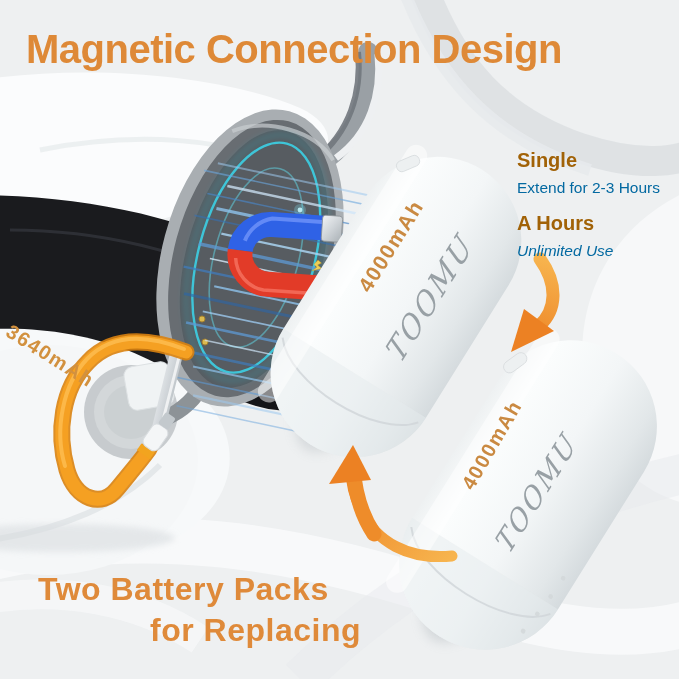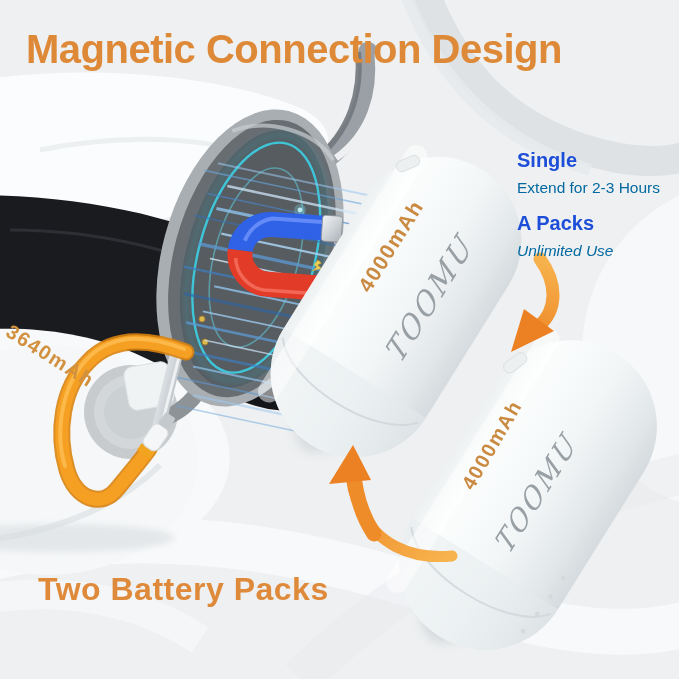--- a/index.html
+++ b/index.html
@@ -4,21 +4,21 @@
 <style>
   html,body{margin:0;padding:0;background:#dfe1e4;}
   .canvas{
     position:relative;width:679px;height:679px;overflow:hidden;
     background:#eef0f1;font-family:"Liberation Sans",sans-serif;
   }
   .canvas svg.scene{position:absolute;left:0;top:0;z-index:1;}
   .txt{position:absolute;z-index:3;white-space:nowrap;}
   .title{left:26px;top:27px;font-size:40px;font-weight:bold;color:#de8937;letter-spacing:-0.5px;}
   .subtitle{left:30px;top:82px;font-size:21px;color:#3f4042;}
-  .opt-label{left:517px;font-size:20px;font-weight:bold;color:#1d4ed8;}
+  .opt-label{left:517px;font-size:20px;font-weight:bold;color:#a16207;}
   .opt-desc{left:517px;font-size:15.5px;color:#0369a1;}
   .opt1-label{top:149px;} .opt1-desc{top:179px;}
   .opt2-label{top:212px;} .opt2-desc{top:242px;font-style:italic;}
   .cap-headset{
     left:14px;top:320px;font-size:20px;font-weight:bold;color:#d2913f;
     letter-spacing:1.5px;transform:rotate(32deg);transform-origin:left top;
   }
   .bat-cap{
     font-size:21px;font-weight:bold;color:#ca8a42;letter-spacing:1.5px;
     transform:translate(-50%,-50%) rotate(-58deg);
@@ -210,25 +210,26 @@
       <path d="M 452,556 C 408,560 376,542 361,510 C 352,491 350,476 352,464" fill="none" stroke="url(#agrad2)" stroke-width="11" stroke-linecap="round"></path>
       <path d="M 374,534 C 362,516 355,496 353,466" fill="none" stroke="#ee8c2a" stroke-width="15" stroke-linecap="round"></path>
       <polygon points="329,484 353,445 371,480" fill="#ec8123"></polygon>
     </g>
   </svg>
 
   <div class="txt title">Magnetic Connection Design</div>
 
   <div class="txt opt-label opt1-label">Single</div>
   <div class="txt opt-desc opt1-desc">Extend for 2-3 Hours</div>
-  <div class="txt opt-label opt2-label">A Packs</div>
+  <div class="txt opt-label opt2-label">A Hours</div>
   <div class="txt opt-desc opt2-desc">Unlimited Use</div>
 
   <div class="txt cap-headset">3640mAh</div>
 
   <div class="txt bat-cap cap-b1">4000mAh</div>
   <div class="txt bat-brand brand-b1">TOOMU</div>
 
   <div class="txt bat-cap b2 cap-b2">4000mAh</div>
   <div class="txt bat-brand b2 brand-b2">TOOMU</div>
 
   <div class="txt footer-line footer-1">Two Battery Packs</div>
+  <div class="txt footer-line footer-2">for Replacing</div>
 </div>
 
 </body></html>

